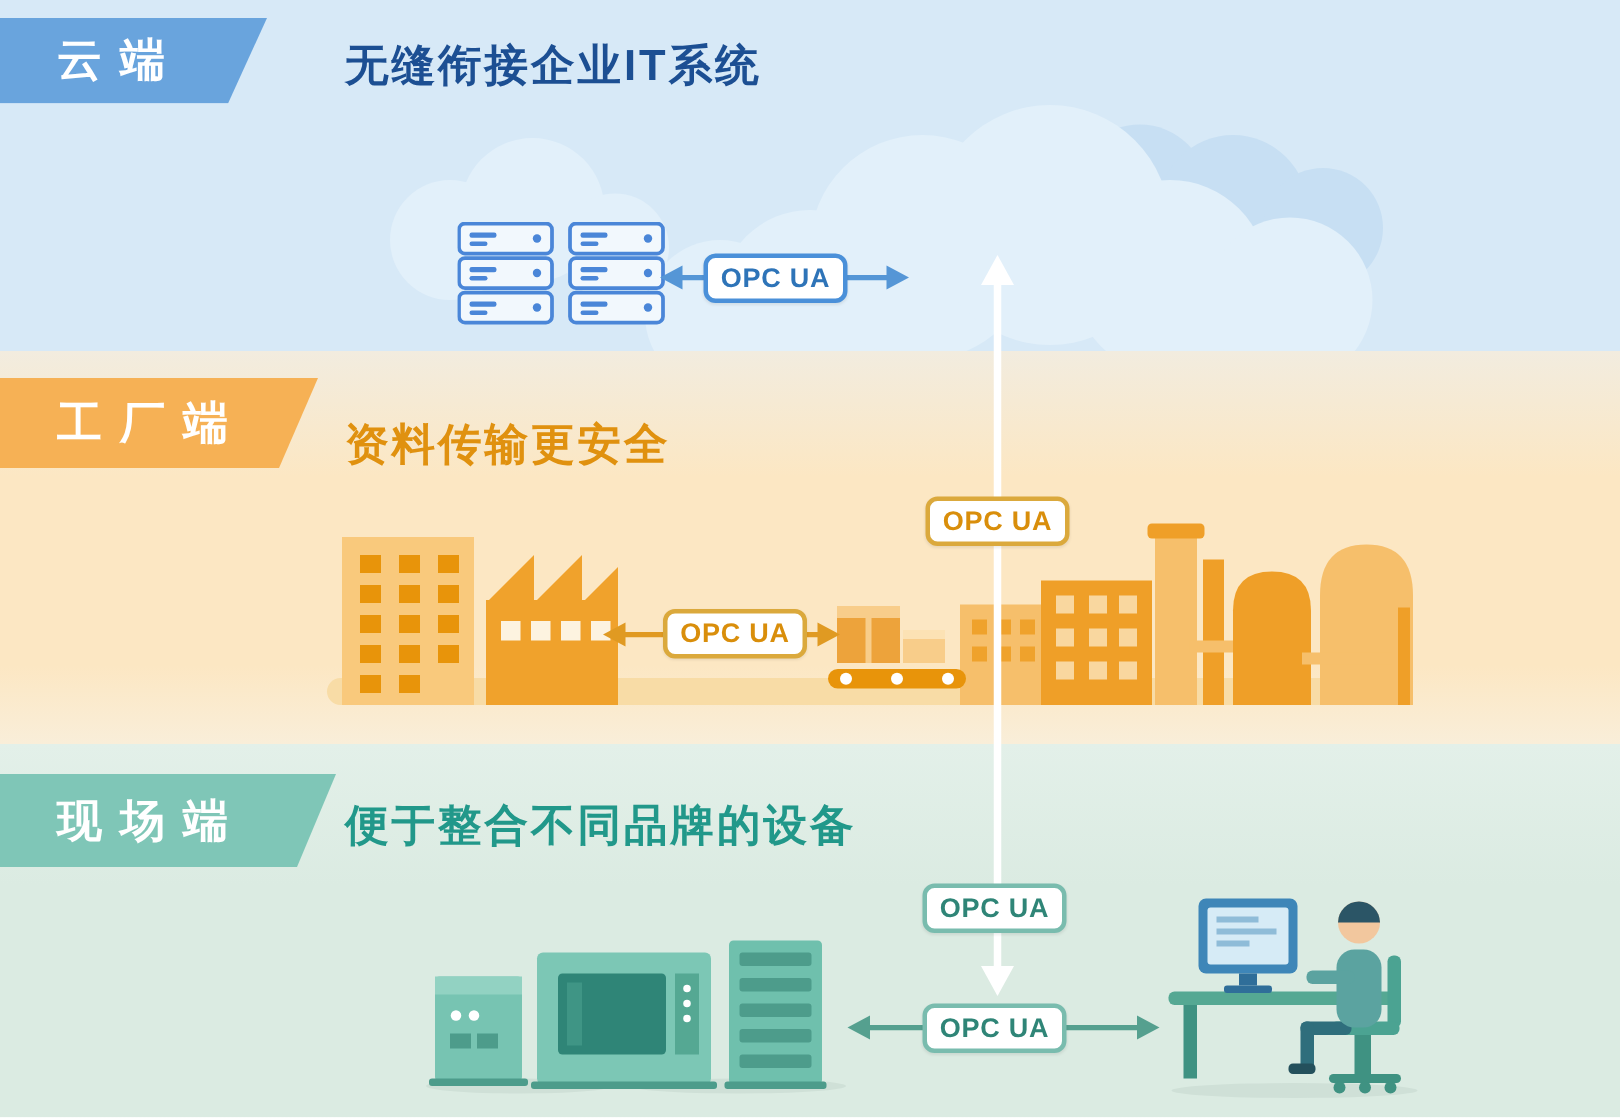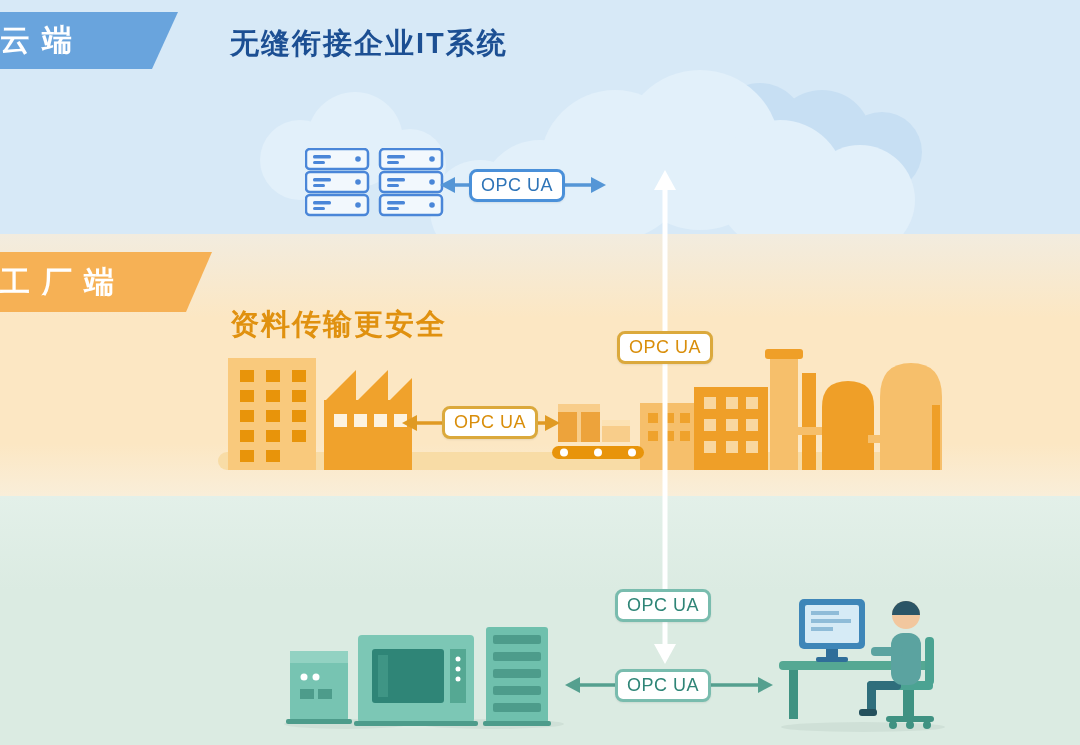--- a/index.html
+++ b/index.html
@@ -10,44 +10,44 @@
   }
   .band { position:absolute; left:0; width:1080px; overflow:hidden; }
   .band-cloud   { top:0;     height:234px; background:var(--cloud_bg,#d7e9f7); }
   .band-factory { top:234px; height:262px;
     background:linear-gradient(180deg,#f2ecdf 0%, var(--factory_bg,#fce7c3) 32%, var(--factory_bg,#fce7c3) 80%, #f9eed9 100%); }
   .band-field   { top:496px; height:249px;
     background:linear-gradient(180deg,#e3f0e9 0%, var(--field_bg,#dbebe2) 38%); }
 
   .banner {
     position:absolute; display:flex; align-items:center; color:#fff;
-    font-weight:bold; font-size:30px; letter-spacing:12px; z-index:40;
+    font-weight:bold; font-size:30px; letter-spacing:12px; padding-left:38px; z-index:40;
     clip-path:polygon(0 0, 100% 0, calc(100% - 26px) 100%, 0 100%);
   }
   .banner-cloud   { left:0; top:12px;  width:178px; height:57px; background:var(--cloud_banner,#69a4dd); }
   .banner-factory { left:0; top:252px; width:212px; height:60px; background:var(--factory_banner,#f6b155); }
   .banner-field   { left:0; top:516px; width:224px; height:62px; background:var(--field_banner,#7fc6b7); }
 
   .title { position:absolute; font-weight:bold; font-size:29px; letter-spacing:2px; z-index:40; white-space:nowrap; }
   .title-cloud   { left:230px; top:24px;  color:var(--cloud_title,#1c4f93); }
-  .title-factory { left:230px; top:277px; color:var(--factory_title,#e0910f);margin-top:28px; }
+  .title-factory { left:230px; top:277px; color:var(--factory_title,#e0910f); }
   .title-field   { left:230px; top:531px; color:var(--field_title,#21988a); }
 
   svg.illus { position:absolute; z-index:6; }
   svg.clouds { position:absolute; left:0; top:0; z-index:1; }
   .ground { position:absolute; left:218px; top:452px; width:722px; height:18px;
     background:#f8dca6; border-radius:9px; z-index:4; }
   svg.skyline { z-index:5; }
 
   svg.arrow { position:absolute; z-index:20; }
 
   .badge {
     position:absolute; width:96px; height:33px; background:#fff; border-radius:8px;
     display:flex; align-items:center; justify-content:center;
-    font-weight:normal; font-size:18px; letter-spacing:0.5px; z-index:30;
+    font-weight:bold; font-size:18px; letter-spacing:0.5px; z-index:30;
     box-shadow:0 1px 2px rgba(0,0,0,0.08);
   }
   .badge-cloud { border:3px solid var(--cloud_badge_border,#4a90d9); color:var(--cloud_badge_text,#2e74b8); left:469px; top:169px; }
   .badge-factory-h { border:3px solid var(--factory_badge_border,#dba93c); color:var(--factory_badge_text,#d98e0b); left:442px; top:406px; }
   .badge-factory-v { border:3px solid var(--factory_badge_border,#dba93c); color:var(--factory_badge_text,#d98e0b); left:617px; top:331px; }
   .badge-field-v { border:3px solid var(--field_badge_border,#79bcae); color:var(--field_badge_text,#2f8577); left:615px; top:589px; }
   .badge-field-h { border:3px solid var(--field_badge_border,#79bcae); color:var(--field_badge_text,#2f8577); left:615px; top:669px; }
 </style>
 </head>
 <body>
@@ -301,14 +301,18 @@
   <div class="banner banner-cloud">
     <span>云端</span>
   </div>
   <div class="title title-cloud">无缝衔接企业IT系统</div>
 
   <div class="banner banner-factory">
     <span>工厂端</span>
   </div>
   <div class="title title-factory">资料传输更安全</div>
 
+  <div class="banner banner-field">
+    <span>现场端</span>
+  </div>
+  <div class="title title-field">便于整合不同品牌的设备</div>
 
 </div>
 
 </body></html>

